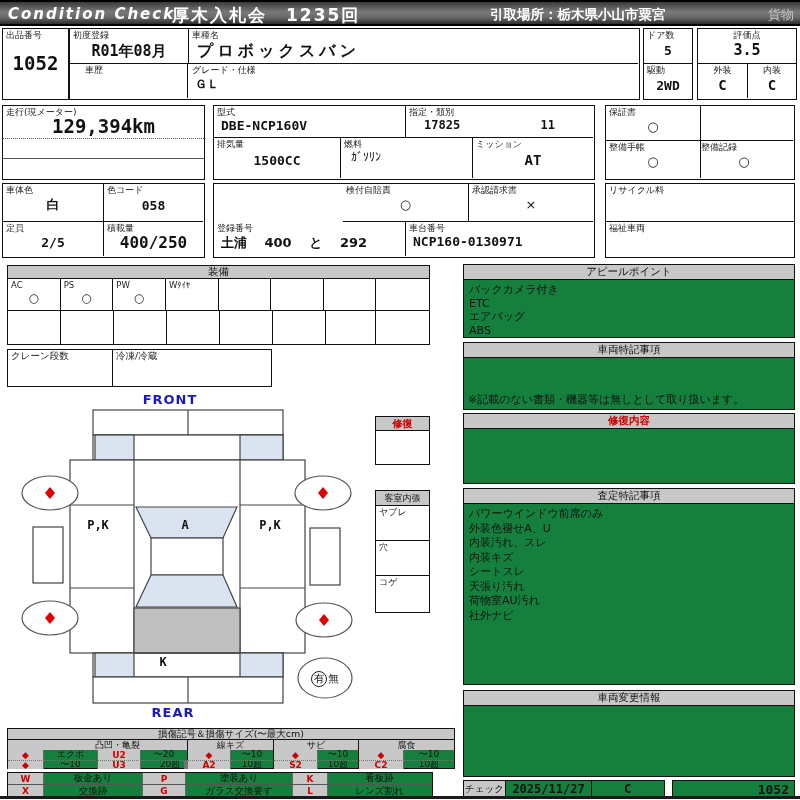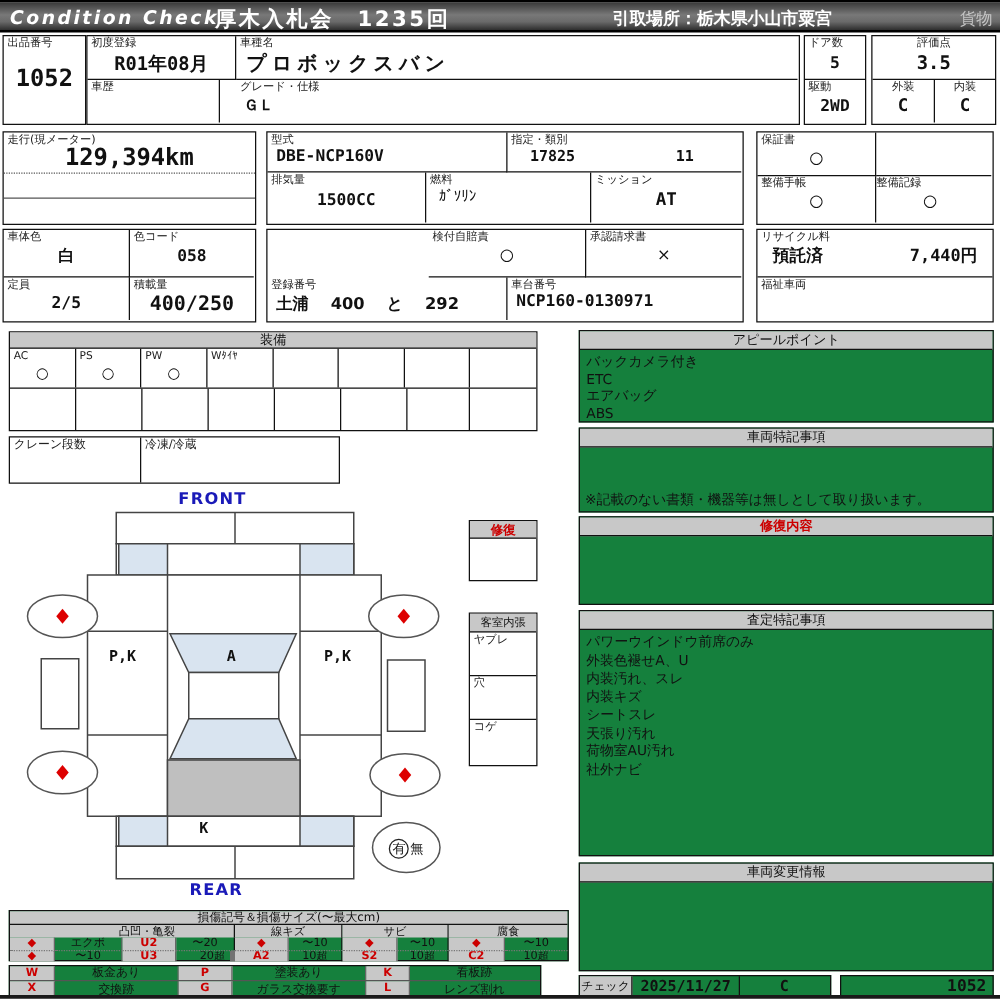--- a/index.html
+++ b/index.html
@@ -55,21 +55,21 @@
 
   <div class="abs box" style="left:69px;top:28px;width:571px;height:72px;">
     <div class="cell br bb" style="left:0;top:0;width:119px;height:35px;">
       <div class="lbl">初度登録</div>
       <div class="ctr big mono" style="height:20px;font-size:15px;">R01年08月</div>
     </div>
     <div class="cell bb" style="left:119px;top:0;width:449px;height:35px;">
       <div class="lbl">車種名</div>
       <div style="font-size:16px;font-weight:bold;letter-spacing:4px;padding-left:8px;">プロボックスバン</div>
     </div>
-    <div class="cell br" style="left:0;top:35px;width:106px;height:34px;">
+    <div class="cell br" style="left:12px;top:35px;width:106px;height:34px;">
       <div class="lbl">車歴</div>
     </div>
     <div class="cell" style="left:119px;top:35px;width:449px;height:34px;">
       <div class="lbl">グレード・仕様</div>
       <div style="font-size:12px;font-weight:bold;padding-left:6px;">ＧＬ</div>
     </div>
   </div>
 
   <div class="abs box" style="left:643px;top:28px;width:50px;height:72px;">
     <div class="cell bb" style="left:0;top:0;width:100%;height:35px;">
@@ -181,24 +181,20 @@
     </div>
     <div class="cell" style="left:192px;top:38px;width:187px;height:34px;">
       <div class="lbl">車台番号</div>
       <div class="mono big" style="font-size:13px;padding-left:7px;">NCP160-0130971</div>
     </div>
   </div>
 
   <div class="abs box" style="left:605px;top:183px;width:190px;height:75px;">
     <div class="cell bb" style="left:0;top:0;width:100%;height:38px;">
       <div class="lbl">リサイクル料</div>
-      <div style="display:flex;justify-content:space-between;padding:0 12px;font-weight:bold;font-size:13.5px;">
-        <span>預託済</span>
-        <span class="mono">7,440円</span>
-      </div>
     </div>
     <div class="cell" style="left:0;top:38px;width:100%;height:34px;">
       <div class="lbl">福祉車両</div>
     </div>
   </div>
 
   <div class="abs box" style="left:7px;top:265px;width:423px;height:80px;">
     <div class="band" style="height:13px;">装備</div>
     <div style="display:grid;grid-template-columns:repeat(8,1fr);height:32px;border-bottom:1px solid #111;box-sizing:border-box;">
       <div class="cell" style="position:relative;border-right:1px solid #111;">

